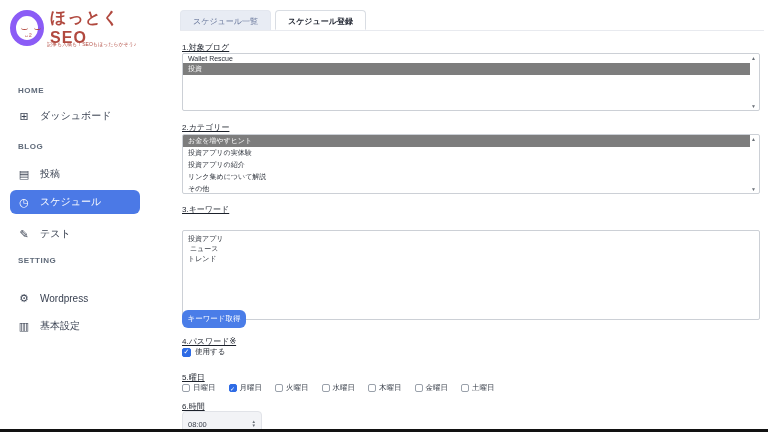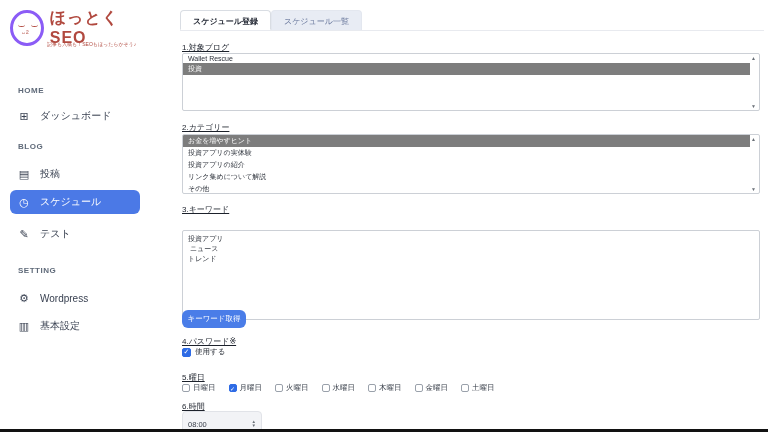--- a/index.html
+++ b/index.html
@@ -3,21 +3,21 @@
 <meta charset="utf-8">
 <style>
   * { margin:0; padding:0; box-sizing:border-box; }
   html,body { width:768px; height:432px; overflow:hidden; background:#fff;
     font-family:"Liberation Sans","DejaVu Sans",sans-serif; }
   #app { position:relative; width:768px; height:432px; background:#fff; }
 
   
   .sidebar { position:absolute; left:0; top:0; width:148px; height:432px; background:#fff; }
   .logo-row { position:absolute; left:10px; top:8px; display:flex; align-items:center; gap:6px; }
-  .logo-circle { width:36px; height:36px; border:3px solid #8b5cf6; border-radius:50%;
+  .logo-circle { width:36px; height:36px; border:6px solid #8b5cf6; border-radius:50%;
     position:relative; background:#fff;text-decoration:underline; }
   .logo-circle .arc { position:absolute; width:7px; height:5px; border-bottom:1.5px solid #b1493f; border-radius:50%; }
   .arc.a1 { left:5px; top:9px; } .arc.a2 { left:18px; top:9px; }
   .logo-circle .squiggle { position:absolute; left:9px; top:16px; font-size:8px; color:#b1493f; letter-spacing:1px; }
   .logo-title { font-size:16px; font-weight:bold; color:#b1493f; letter-spacing:1px; }
   .logo-tagline { position:absolute; left:47px; top:41px; font-size:5px; color:#b1493f; white-space:nowrap; }
   .side-section { position:absolute; left:18px; font-size:8px; font-weight:bold; color:#5f6a79; letter-spacing:0.5px; }
   .side-item { position:absolute; left:10px; width:130px; height:24px; display:flex; align-items:center;
     gap:10px; padding-left:8px; border-radius:6px; color:#3a4252; font-size:10px; cursor:pointer; }
   .side-item .ic { font-size:11px; color:#3a4252; width:12px; text-align:center; }
@@ -98,36 +98,36 @@
     </div>
     <div class="side-item active" style="top:190px;">
       <span class="ic">◷</span>
       <span>スケジュール</span>
     </div>
     <div class="side-item" style="top:222px;">
       <span class="ic">✎</span>
       <span>テスト</span>
     </div>
 
-    <div class="side-section" style="top:266px;">SETTING</div>
+    <div class="side-section" style="top:256px;">SETTING</div>
     <div class="side-item" style="top:286px;">
       <span class="ic">⚙</span>
       <span>Wordpress</span>
     </div>
     <div class="side-item" style="top:314px;">
       <span class="ic">▥</span>
       <span>基本設定</span>
     </div>
   </div>
 
   <div class="main">
 
     <div class="tabbar">
+      <div class="tab inactive">スケジュール一覧</div>
       <div class="tab active">スケジュール登録</div>
-      <div class="tab inactive">スケジュール一覧</div>
     </div>
 
     <div class="flabel" style="top:42px;">1.対象ブログ</div>
     <div class="listbox" style="top:53px; height:58px;">
       <div class="lrow">Wallet Rescue</div>
       <div class="lrow selected" style="padding-right:10px; margin-right:9px;">投資</div>
       <div class="sbar">
         <span class="sarrow">▲</span>
         <span class="sarrow">▼</span>
       </div>

